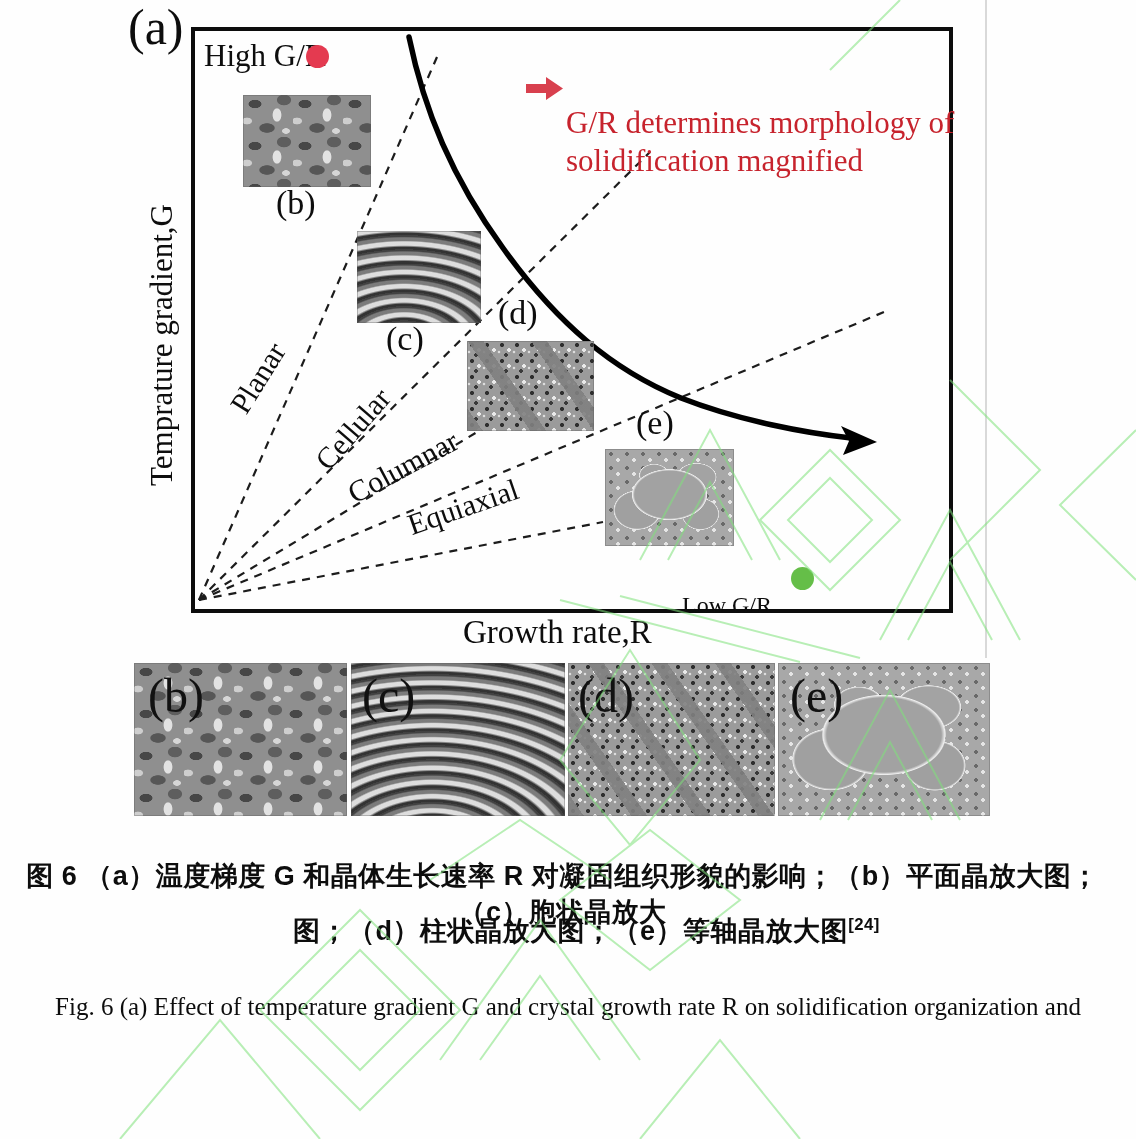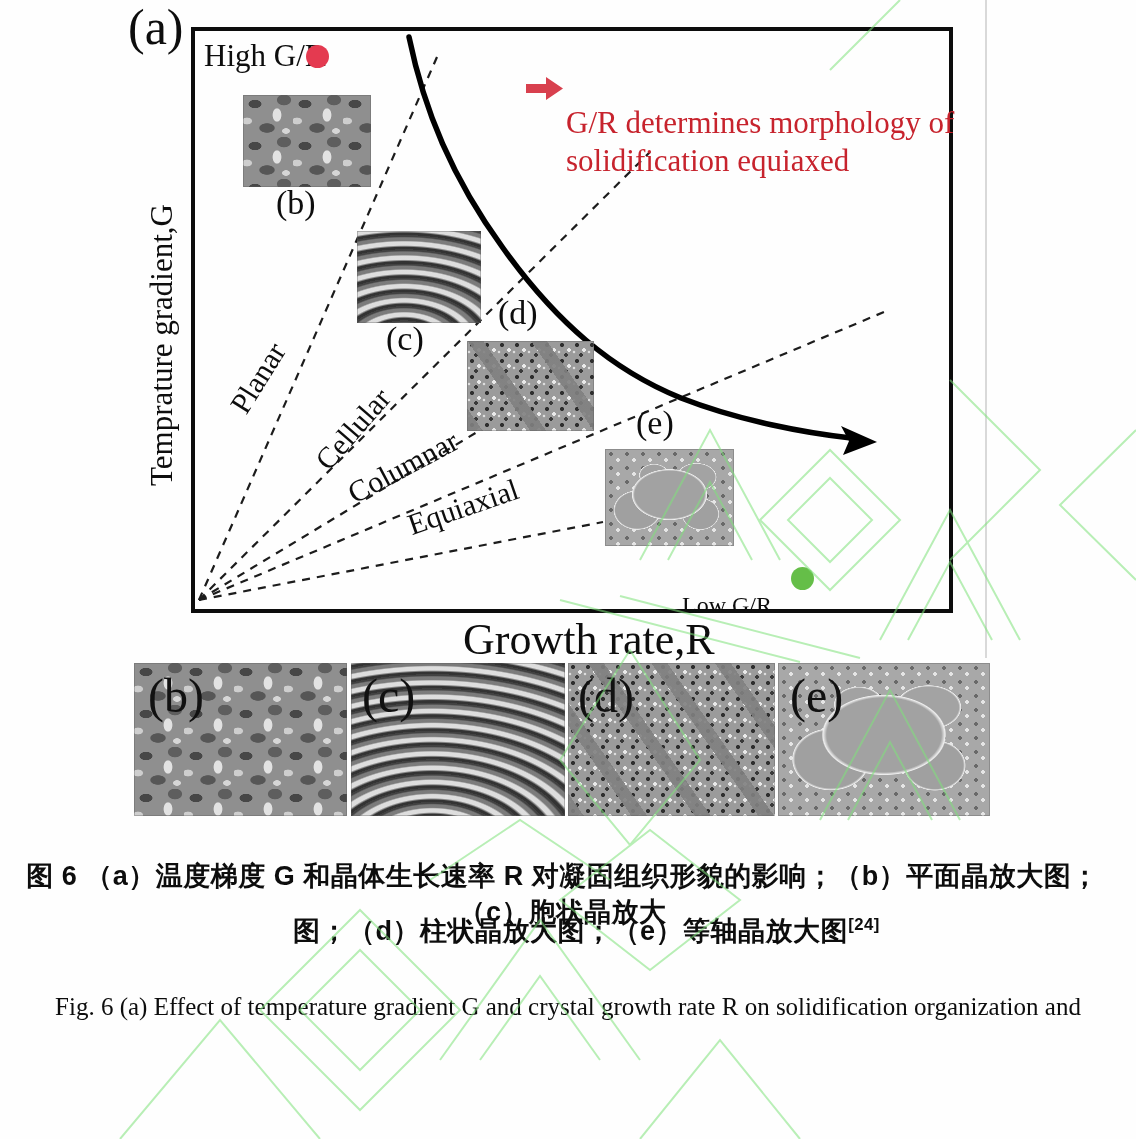--- a/index.html
+++ b/index.html
@@ -15,21 +15,21 @@
   .panel-a{position:absolute;left:128px;top:-2px;font-size:50px;z-index:4;}
   .high-gr{position:absolute;left:204px;top:38px;font-size:31px;z-index:4;}
   .dot{position:absolute;width:23px;height:23px;border-radius:50%;z-index:4;}
   .dot-red{left:306px;top:45px;background:#e43a50;}
   .dot-green{left:791px;top:567px;background:#65be48;}
   .low-gr{position:absolute;left:682px;top:592px;font-size:24px;z-index:4;}
   .annot{position:absolute;left:566px;top:60px;width:400px;font-size:31px;line-height:38px;
          color:#c7232d;z-index:4;margin-top:44px;}
   .y-label{position:absolute;left:-38px;top:327px;width:400px;height:36px;line-height:36px;
            text-align:center;font-size:31px;transform:rotate(-90deg);z-index:4;}
-  .x-label{position:absolute;left:463px;top:614px;font-size:44px;z-index:4;}
+  .x-label{position:absolute;left:463px;top:614px;font-size:33px;z-index:4;}
 
   .region{position:absolute;width:170px;height:36px;line-height:36px;text-align:center;
           font-size:30px;z-index:3;}
   .region-planar   {left:173px;top:360px;transform:rotate(-58deg);}
   .region-cellular {left:268px;top:411px;transform:rotate(-49deg);}
   .region-columnar {left:318px;top:449px;transform:rotate(-28deg);}
   .region-equiaxial{left:378px;top:489px;transform:rotate(-19deg);}
 
   .svg-layer{position:absolute;left:0;top:0;width:1136px;height:1139px;z-index:2;}
   .wm-layer{position:absolute;left:0;top:0;width:1136px;height:1139px;z-index:6;pointer-events:none;}
@@ -110,21 +110,21 @@
     <path d="M409 37 C424 110 452 178 503 248 C556 322 612 370 681 398 C740 421 806 433 851 438" stroke="#000000" stroke-width="5.5" fill="none" stroke-linecap="round"></path>
     <polygon points="877,442 841,426 849,441 843,455" fill="#000000"></polygon>
     <polygon points="526,84 546,84 546,77 563,88.5 546,100 546,93 526,93" fill="#d8404e"></polygon>
   </svg>
 
   <div class="panel-a">(a)</div>
   <div class="high-gr">High G/R</div>
   <div class="dot dot-red"></div>
   <div class="annot">
     <span>G/R determines morphology of</span><br>
-    <span>solidification equiaxed</span>
+    <span>solidification magnified</span>
   </div>
   <div class="y-label">Temprature gradient,G</div>
   <div class="x-label">Growth rate,R</div>
   <div class="low-gr">Low G/R</div>
   <div class="dot dot-green"></div>
 
   <div class="region region-planar">Planar</div>
   <div class="region region-cellular">Cellular</div>
   <div class="region region-columnar">Columnar</div>
   <div class="region region-equiaxial">Equiaxial</div>

